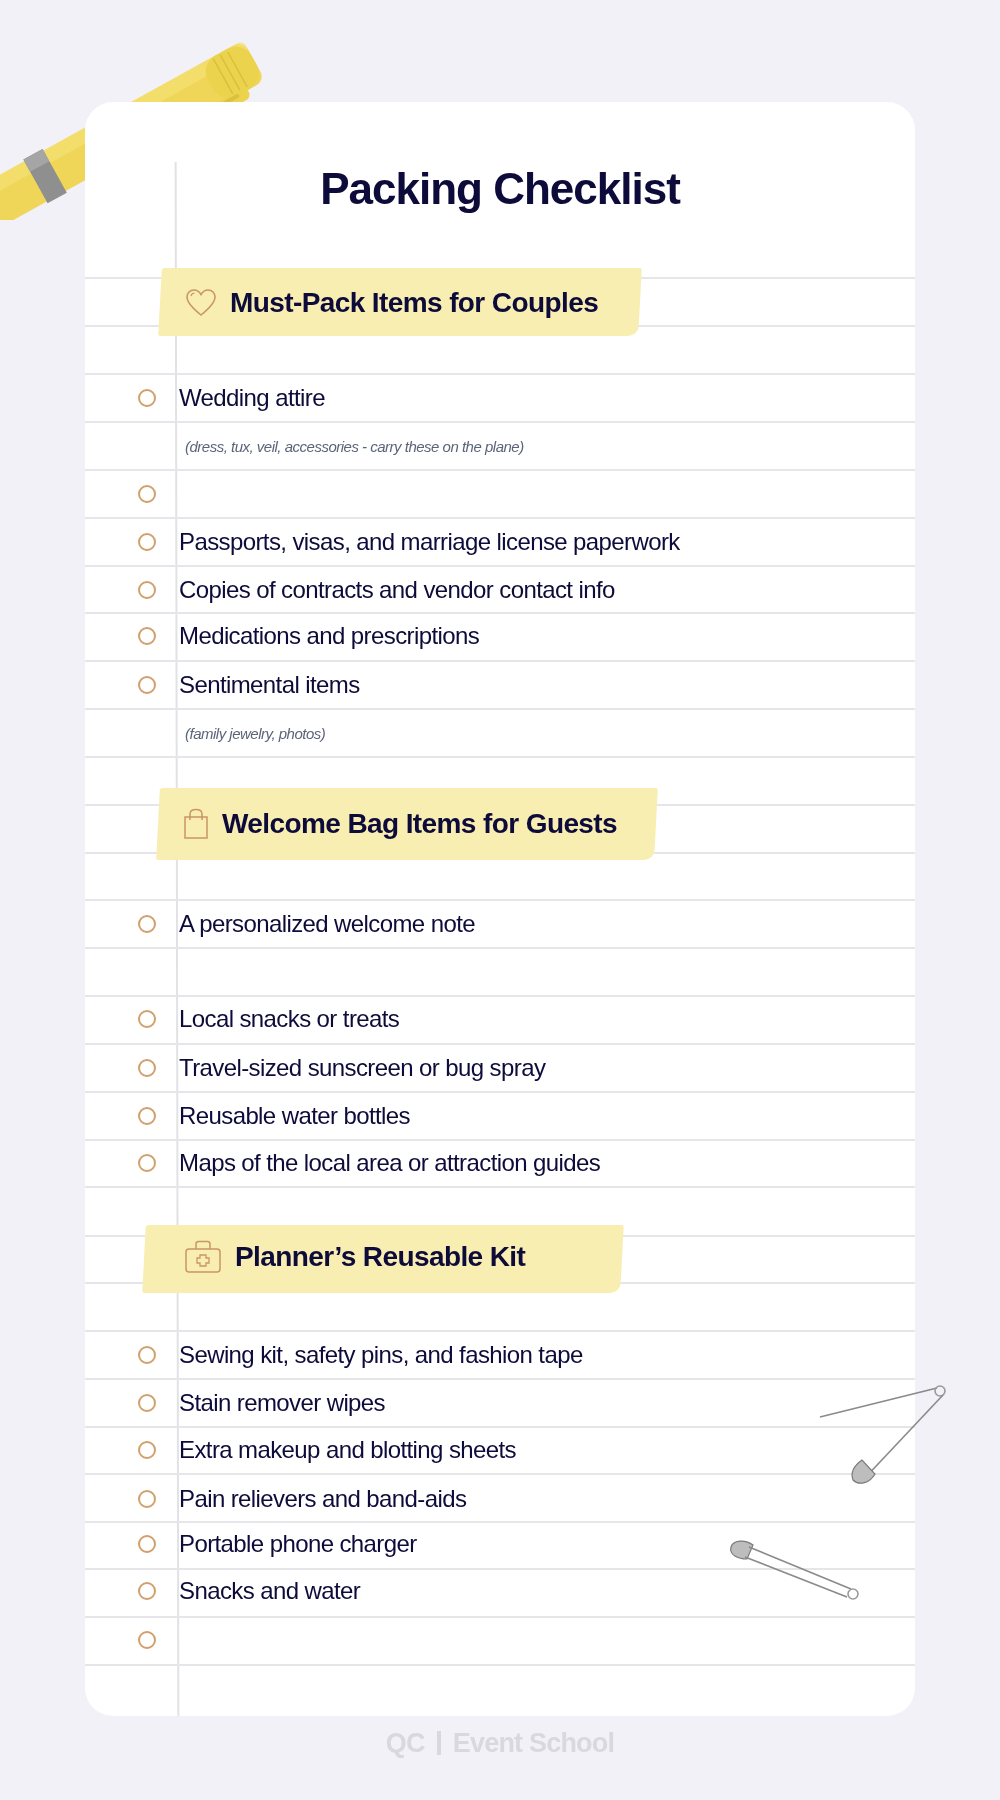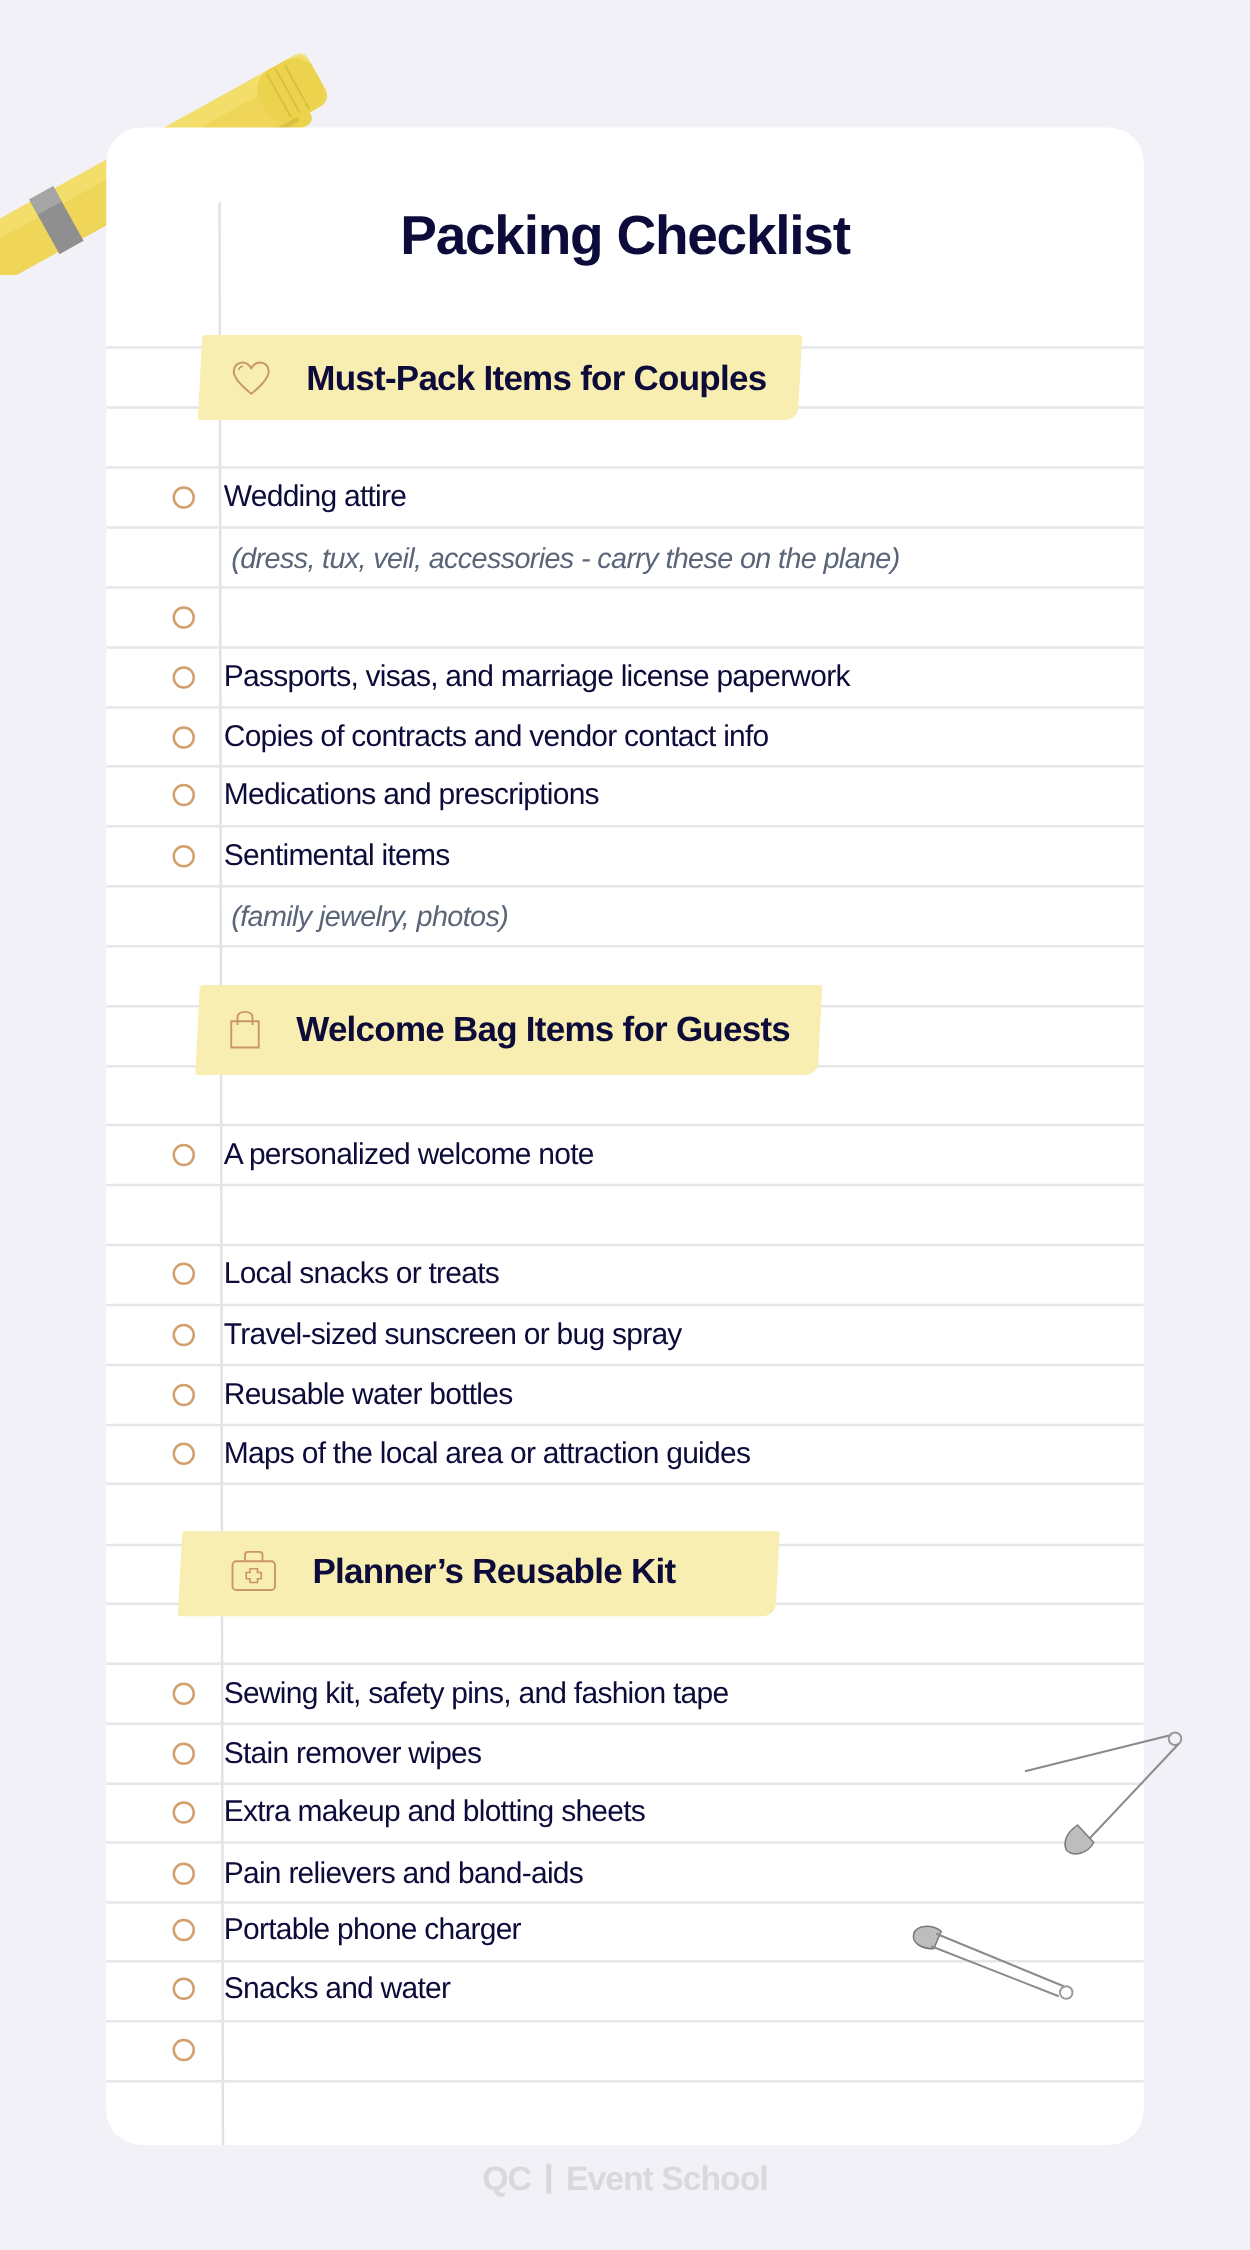--- a/index.html
+++ b/index.html
@@ -21,39 +21,39 @@
   }
   .title {
     position:absolute; left:0; right:0; top:62px; text-align:center;
     font-size:44px; font-weight:bold; color:#0D0B3A; letter-spacing:-1px;
   }
   .hl {
     position:absolute; background:#F9EEB2;
     border-radius:3px 2px 10px 2px;
   }
   .section-head {
-    position:absolute; display:flex; align-items:center; gap:28px;
+    position:absolute; display:flex; align-items:center; gap:13px;
     font-size:28px; font-weight:bold; color:#0D0B3A; letter-spacing:-0.6px;
   }
   .section-head svg { display:block; }
   .row {
     position:absolute; left:0; right:0; height:48px;
     display:flex; align-items:center;
   }
   .checkbox {
     position:absolute; left:53px; width:18px; height:18px; border-radius:50%;
     border:2px solid #D2A06C; box-sizing:border-box; background:#fff; cursor:pointer;
   }
   .item-text {
     position:absolute; left:94px; font-size:24px; color:#0D0B3A; letter-spacing:-0.6px;
     white-space:nowrap;
     text-align:right;
   }
   .note-text {
-    position:absolute; left:100px; font-size:23px; font-style:italic; color:#5B6578;
+    position:absolute; left:100px; font-size:15px; font-style:italic; color:#5B6578;
     letter-spacing:-0.5px; white-space:nowrap;
   }
   .footer {
     position:absolute; left:0; right:0; top:1728px; text-align:center;
     font-size:27px; font-weight:bold; color:#D9D9DD; letter-spacing:-0.8px;
   }
   .footer .sep { display:inline-block; width:4px; height:24px; background:#D9D9DD; vertical-align:-3px; margin:0 12px; }
   .pen { position:absolute; left:0; top:30px; }
   .pin { position:absolute; }
 </style>

